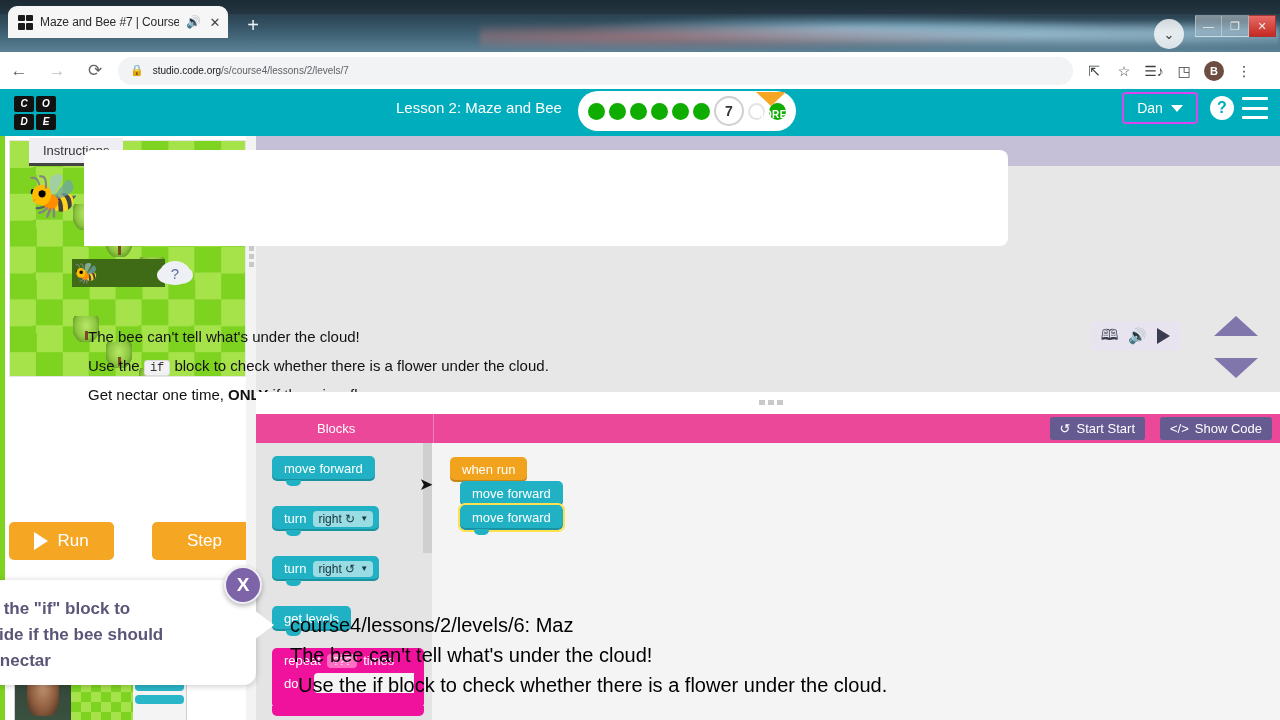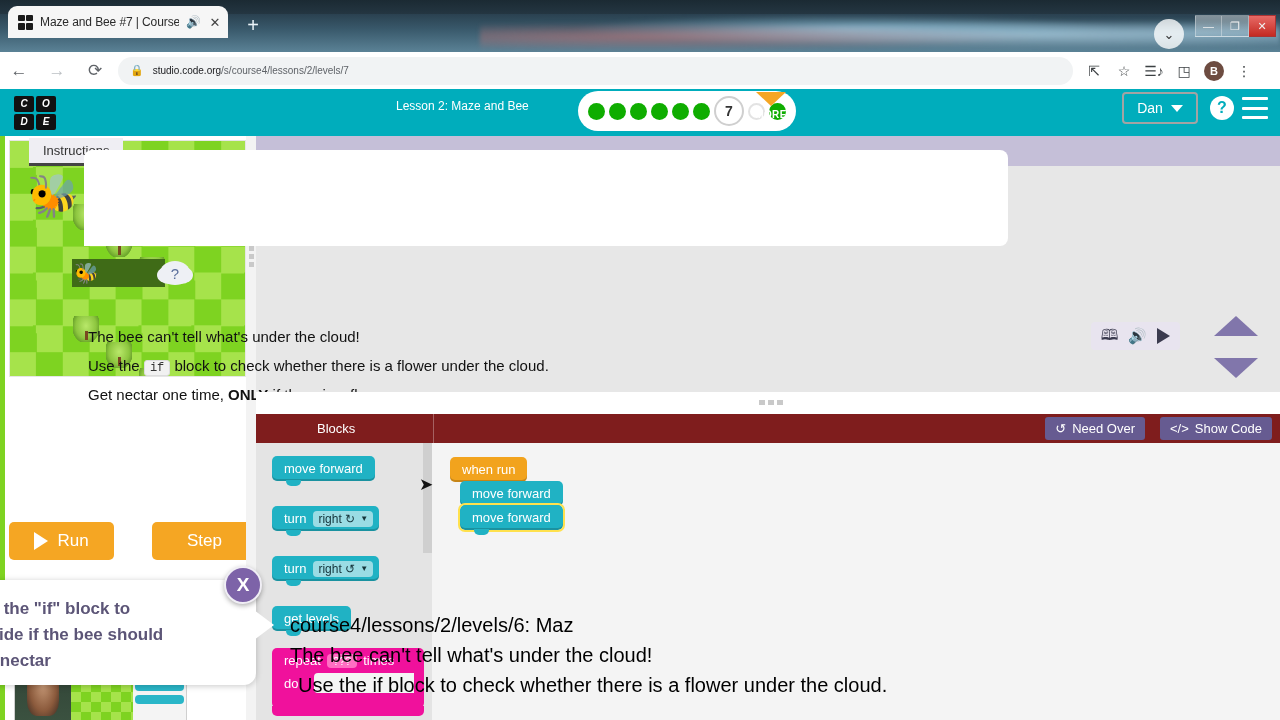--- a/index.html
+++ b/index.html
@@ -87,37 +87,37 @@
 
   
   .codeorg-header {
     position:absolute; left:0; top:89px; width:1280px; height:47px; background:#00adbc;
     display:flex; align-items:center;
   }
   .logo { margin-left:14px; width:42px; height:34px; display:grid;
           grid-template-columns:1fr 1fr; grid-template-rows:1fr 1fr; gap:2px; }
   .logo i { background:#111; color:#fff; font-size:10px; font-weight:bold;
             display:flex; align-items:center; justify-content:center; border-radius:2px; }
-  .lesson-title { position:absolute; left:396px; top:99px; font-size:12px; color:#fff; }
+  .lesson-title { position:absolute; left:396px; top:99px; font-size:15px; color:#fff; }
   .bubbles {
     position:absolute; left:578px; top:91px; height:40px; background:#fff;
     border-radius:20px; display:flex; align-items:center; gap:4px; padding:0 10px;
   }
   .bub { width:17px;height:17px;border-radius:50%;background:#0fad00; }
   .bub.empty { background:#fff; border:2px solid #e3e3e3; width:17px;height:17px; }
   .bub.current {
     width:30px;height:30px;border-radius:50%;background:#fff;border:2px solid #cfcfcf;
     display:flex;align-items:center;justify-content:center;font-size:14px;color:#333;font-weight:bold;
   }
   .more { position:absolute; left:752px; top:92px; text-align:center; width:38px; }
   .more .tri { width:0;height:0;border-left:15px solid transparent;border-right:15px solid transparent;
                border-top:14px solid #f5a623; margin:0 auto; }
   .more .lbl { font-size:10px; color:#fff; font-weight:bold; letter-spacing:.4px; margin-top:3px; }
   .userbtn {
-    position:absolute; right:82px; top:92px; width:76px; height:32px; border:2px solid #a3a3a3;
+    position:absolute; right:82px; top:92px; width:76px; height:32px; border:2px solid #d946ef;
     border-radius:4px; display:flex; align-items:center; justify-content:center; gap:8px;
     color:#fff; font-size:14px;
   }
   .userbtn .caret { width:0;height:0;border-left:6px solid transparent;border-right:6px solid transparent;
                     border-top:7px solid #fff; }
   .helpbtn { position:absolute; right:46px; top:96px; width:24px;height:24px;border-radius:50%;
              background:#fff;color:#00adbc;font-size:16px;font-weight:bold;
              display:flex;align-items:center;justify-content:center; }
   .hambtn { position:absolute; right:12px; top:97px; width:26px; height:22px;
             display:flex;flex-direction:column;justify-content:space-between; }
@@ -210,21 +210,21 @@
   .arr-dn { width:0;height:0;border-left:22px solid transparent;border-right:22px solid transparent;
             border-top:20px solid #8176ab; margin-top:22px; }
 
   
   .hsplit { position:absolute; left:256px; top:256px; width:1024px; height:22px; background:#fff; }
   .hsplit .dots { position:absolute; left:503px; top:8px; display:flex; gap:3px; }
   .hsplit .dots i { width:6px;height:5px;background:#c9c9c9; display:block; }
 
   
   .ws-header {
-    position:absolute; left:256px; top:278px; width:1024px; height:29px; background:#7f1d1d;
+    position:absolute; left:256px; top:278px; width:1024px; height:29px; background:#ec4899;
     color:#fff; font-size:13px;
   }
   .ws-header .blocks-lbl { position:absolute; left:61px; top:7px; }
   .ws-header .sep { position:absolute; left:177px; top:0; width:1px; height:29px; background:rgba(255,255,255,.3); }
   .ws-header .ws-count { position:absolute; left:0; right:0; top:7px; text-align:center; }
   .ws-btn {
     position:absolute; top:3px; height:23px; background:#665b91; border-radius:3px;
     display:flex; align-items:center; gap:6px; padding:0 10px; font-size:13px; color:#fff;
   }
   .ws-btn.start { right:135px; }
@@ -453,21 +453,21 @@
           <i></i>
           <i></i>
         </div>
     </div>
 
     <div class="ws-header">
       <div class="blocks-lbl">Blocks</div>
       <div class="sep"></div>
       <div class="ws-btn start">
         <span>↺</span>
-        <span>Need Over</span>
+        <span>Start Start</span>
       </div>
       <div class="ws-btn show">
         <span>&lt;/&gt;</span>
         <span>Show Code</span>
       </div>
     </div>
 
     <div class="palette">
       <div class="blk teal" style="left:16px;top:13px;">
         <span>move forward</span>

